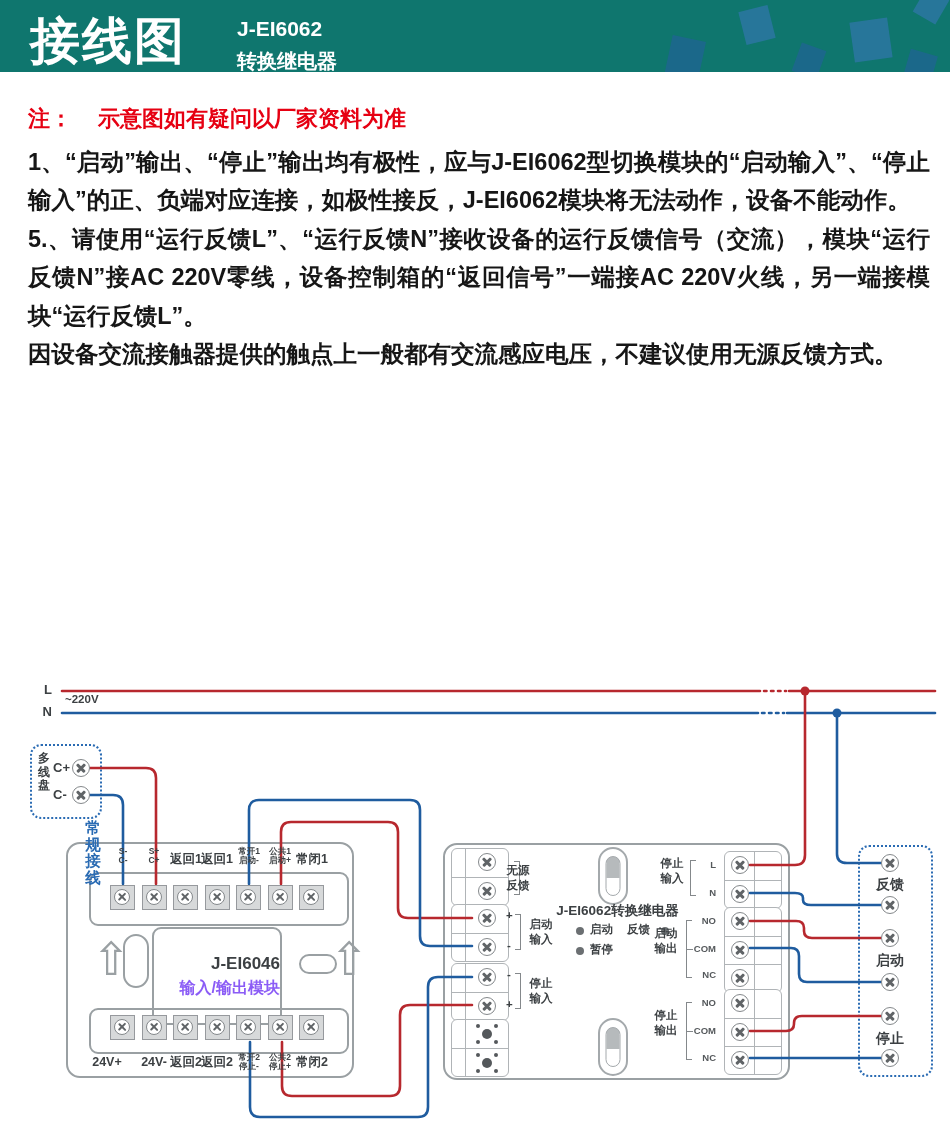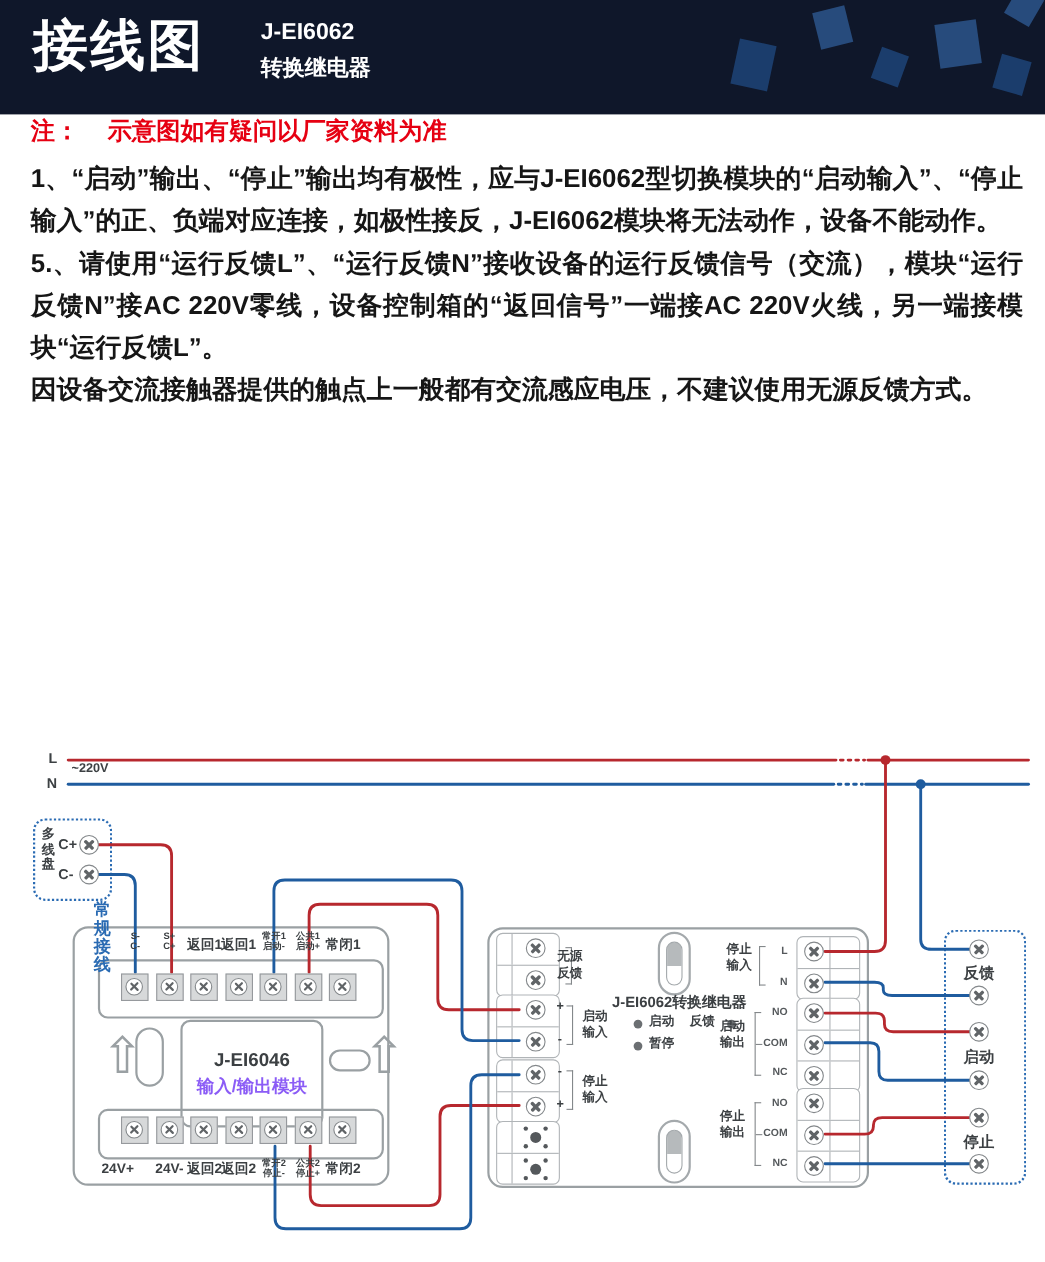--- a/index.html
+++ b/index.html
@@ -1,19 +1,19 @@
 <!DOCTYPE html>
 <html><head>
 <meta charset="utf-8">
 <style>
   html,body{margin:0;padding:0;background:#fff;}
   .page{position:relative;width:950px;height:1147px;background:#fff;overflow:hidden;
         font-family:"Liberation Sans","DejaVu Sans",sans-serif;color:#1b1b1b;}
   
-  .header{position:absolute;left:0;top:0;width:950px;height:104px;background:#0f172a;overflow:hidden;}
+  .header{position:absolute;left:0;top:0;width:950px;height:72px;background:#0f766e;overflow:hidden;}
   .hshape{position:absolute;background:#265da2;opacity:.55;}
   .hshape.lite{background:#3d77bf;}
   .h-title{position:absolute;left:30px;top:8px;font-size:50px;font-weight:bold;color:#fff;letter-spacing:2px;}
   .h-model{position:absolute;left:237px;top:17px;font-size:21px;font-weight:600;color:#fff;}
   .h-sub{position:absolute;left:237px;top:48px;font-size:20px;font-weight:bold;color:#fff;}
   
   .note{position:absolute;left:28px;top:104px;font-size:22px;font-weight:bold;color:#e60012;}
   .note .sp{margin-right:26px;}
   .paras{position:absolute;left:28px;top:143px;width:902px;font-size:23.5px;line-height:38.4px;
          font-weight:600;color:#161616;text-align:justify;}
@@ -111,21 +111,21 @@
   <div class="lbl vtext" style="left:84px;top:820px;width:18px;font-size:15.5px;font-weight:bold;color:#2a6bb3;line-height:16.5px;">
     <span>常</span>
     <span>规</span>
     <span>接</span>
     <span>线</span>
   </div>
 
   <div class="module" style="left:66px;top:842px;width:288px;height:236px;">
     <div class="strip" style="left:21px;top:28px;width:260px;height:54px;"></div>
     <div class="strip" style="left:21px;top:164px;width:260px;height:46px;"></div>
-    <div class="innerbox" style="left:96px;top:83px;width:130px;height:98px;">
+    <div class="innerbox" style="left:84px;top:83px;width:130px;height:98px;align-items:flex-end;">
       <span class="n1">J-EI6046</span>
       <span class="n2">输入/输出模块</span>
     </div>
     <span class="arrow" style="left:24px;top:92px;">⇧</span>
     <div class="caps-v" style="left:55px;top:90px;"></div>
     <div class="caps-h" style="left:231px;top:110px;"></div>
     <span class="arrow" style="left:262px;top:92px;">⇧</span>
   </div>
 
   <div class="tsq" style="left:110px;top:885px;">

